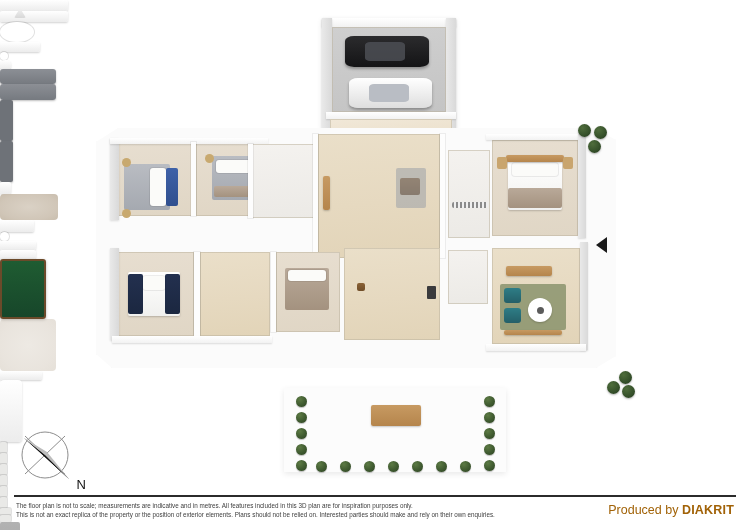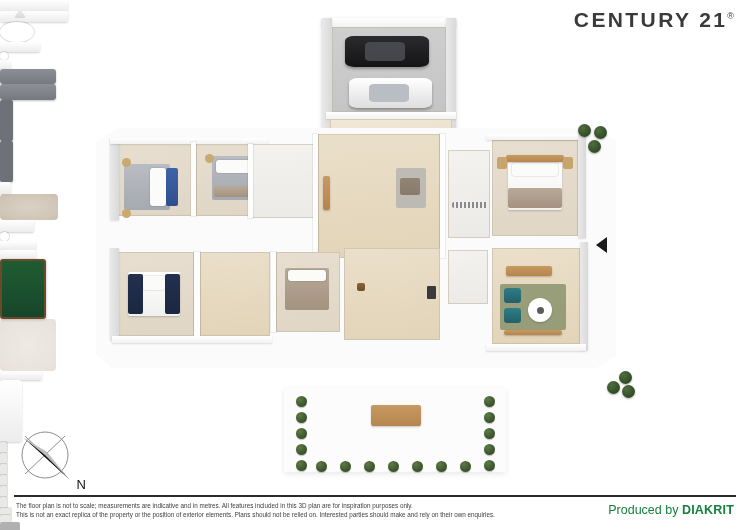--- a/index.html
+++ b/index.html
@@ -107,32 +107,29 @@
 
   
   .rule{position:absolute;left:14px;right:14px;top:495px;height:2px;background:#2b2b2b;}
   .disclaimer{
     position:absolute;left:16px;top:501px;width:540px;
     font-size:6.3px;line-height:9.2px;color:#3d3d3d;
     font-family:"Liberation Sans", sans-serif;
   }
   .produced{
     position:absolute;right:16px;top:503px;
-    font-size:12.5px;color:#15803d;white-space:nowrap;
+    font-size:12.5px;color:#a16207;white-space:nowrap;
   }
   .produced b{font-weight:700;letter-spacing:.2px;}
 </style>
 </head>
 <body>
 
 <div class="page">
 
-  <div class="brand">
-    <span>CENTURY 21</span><span class="tm">®</span>
-  </div>
 
   <div class="stage">
 
     <div class="slab" style="left:322px;top:18px;width:134px;height:112px;background:#f7f7f7;"></div>
 
     <div class="wall wall-top" style="left:322px;top:18px;width:134px;height:9px;"></div>
     <div class="wall wall-side" style="left:322px;top:18px;width:10px;height:112px;"></div>
     <div class="wall wall-side" style="left:446px;top:18px;width:10px;height:112px;"></div>
     <div class="room floor-grey" style="left:332px;top:27px;width:114px;height:85px;"></div>
 

